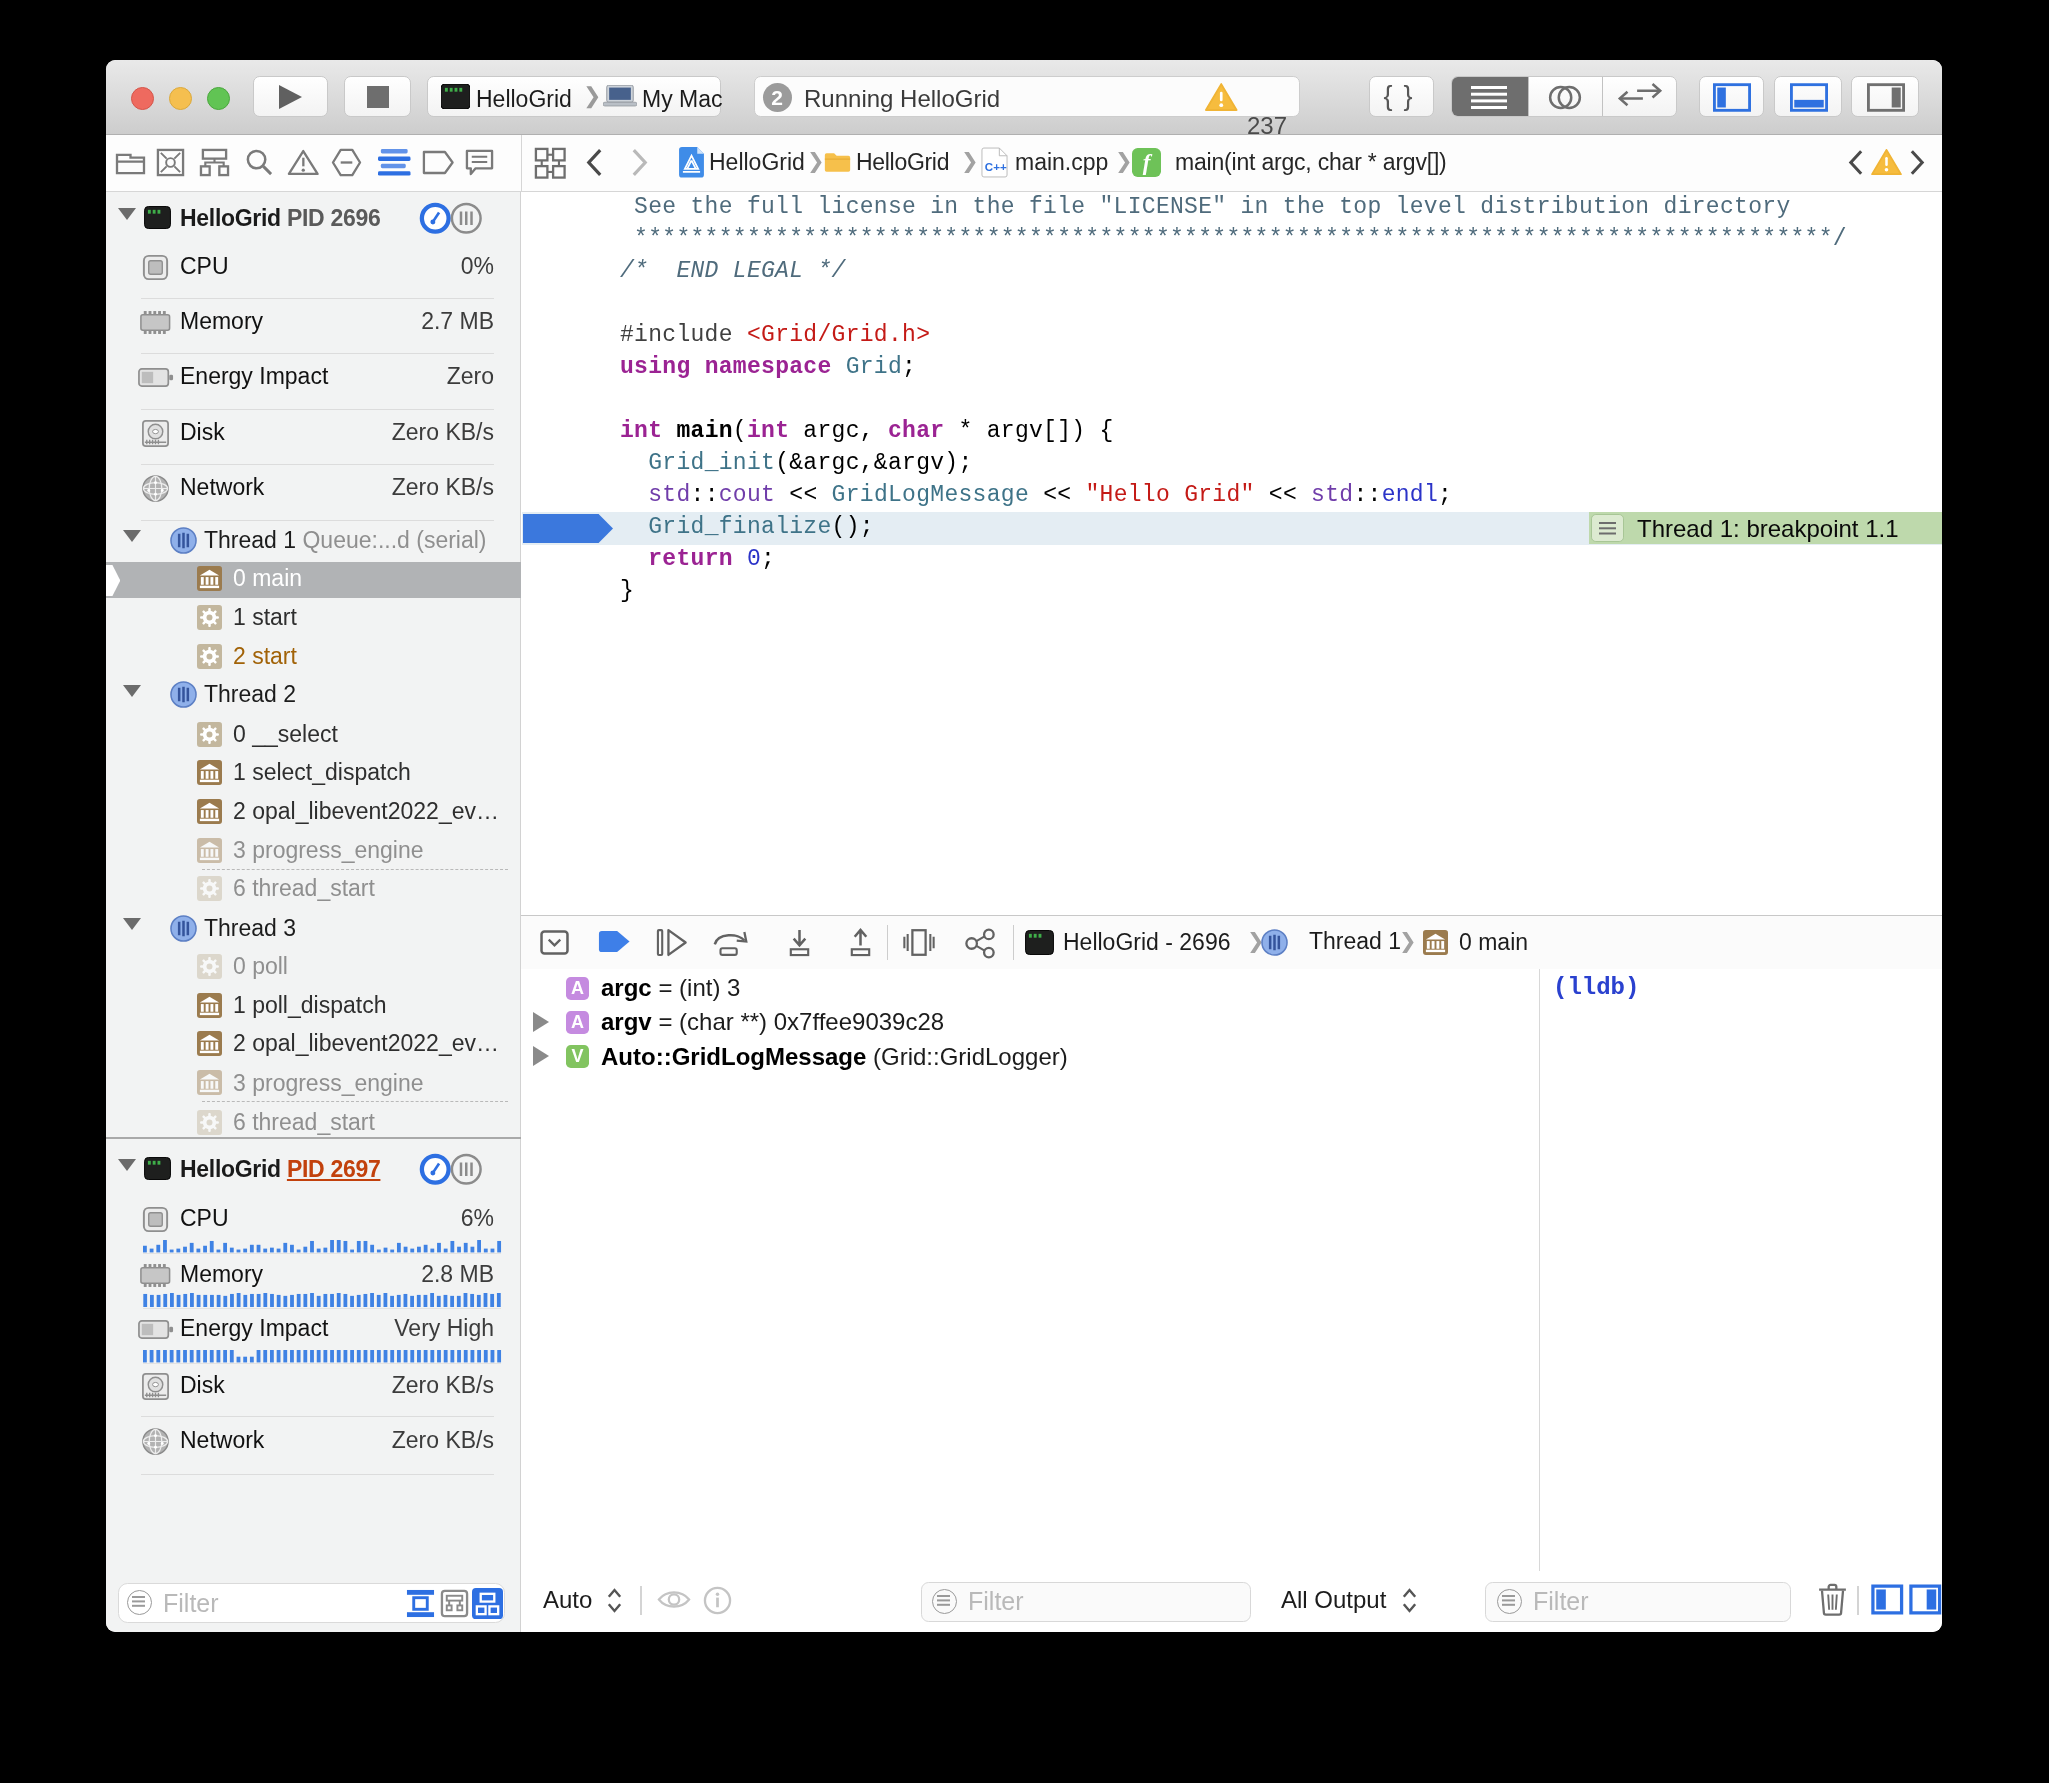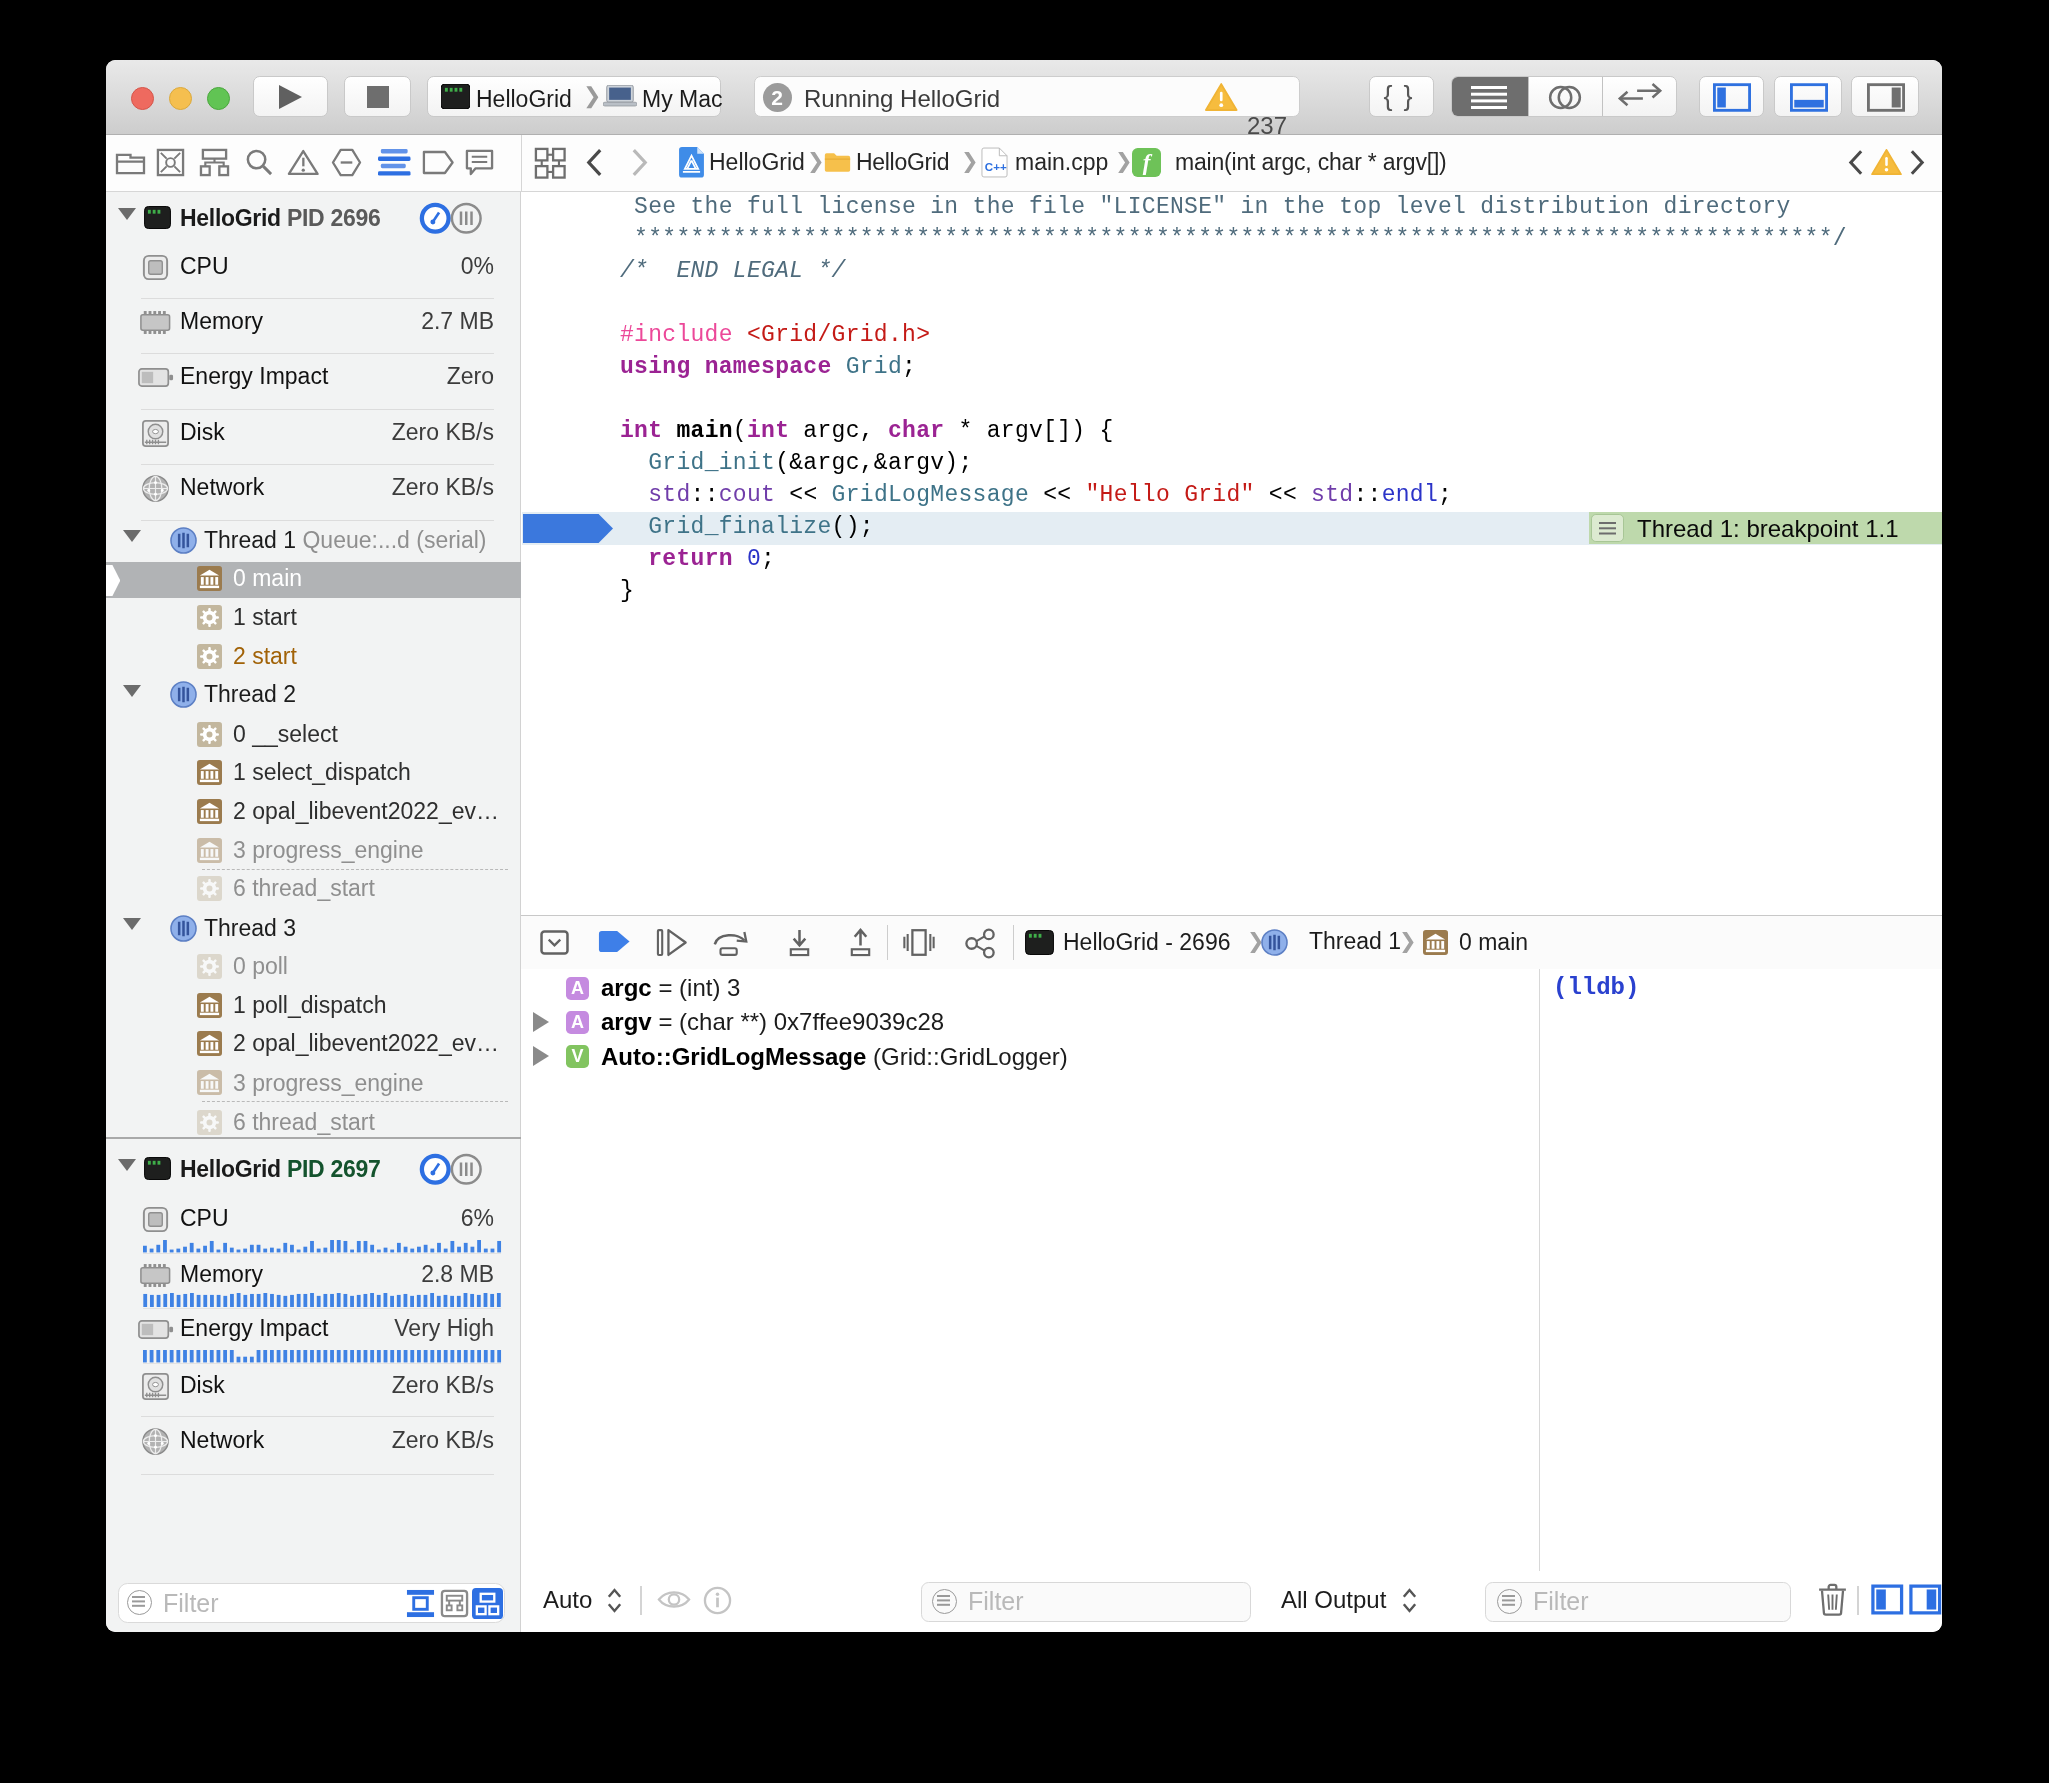--- a/index.html
+++ b/index.html
@@ -21,21 +21,21 @@
 .ssep{position:absolute;left:35px;width:353px;height:1px;background:#dcdcdc;}
 .disc{position:absolute;width:0;height:0;border-left:9.6px solid transparent;border-right:9.6px solid transparent;border-top:12.4px solid #6b6b6b;}
 .discr{position:absolute;width:0;height:0;border-top:10.5px solid transparent;border-bottom:10.5px solid transparent;border-left:16.3px solid #8a8a8a;}
 
 #editor{position:absolute;left:416px;top:132px;width:1420px;height:723px;background:#fff;overflow:hidden;}
 #gutter{position:absolute;left:320px;top:-2.9px;width:72px;text-align:right;font-family:"Liberation Mono",monospace;font-size:23px;line-height:32px;color:#a5a5a5;margin:0;}
 #code{position:absolute;left:98px;top:-1px;font-family:"Liberation Mono",monospace;font-size:23px;line-height:32px;letter-spacing:0.3px;color:#000;margin:0;}
 #gutter{left:1px;width:72px;top:-1px;}
 .kw{color:#9b2393;font-weight:bold;}
 .cmt{color:#4f6b7c;}
-.pp{color:#ec4899;}
+.pp{color:#404040;}
 .str{color:#c41a16;}
 .prj{color:#3e7388;}
 .std{color:#703daa;}
 .num{color:#2b33c8;}
 
 #debugbar{position:absolute;left:415px;top:855px;width:1421px;height:53px;background:#fbfbfb;border-top:1px solid #c8c8c8;border-bottom:1px solid #d8d8d8;box-sizing:content-box;}
 #debugbody{position:absolute;left:415px;top:909px;width:1421px;height:663px;background:#fff;}
 #conDiv{position:absolute;left:1433px;top:909px;width:1px;height:602px;background:#d8d8d8;}
 .filterfield{position:absolute;height:40px;border:1px solid #d8d8d8;border-radius:7.6px;background:#fafafa;box-sizing:border-box;}
 .ficon{position:absolute;width:25px;height:25px;border:1.9px solid #9a9a9a;border-radius:50%;box-sizing:border-box;}
@@ -488,21 +488,21 @@
       </svg>
     <span style="position:absolute;left:127px;top:917px;font-size:23px;color:#8f8f8f;">6 thread_start</span>
     <div style="position:absolute;left:0;top:945px;width:415px;height:1.9px;background:#a9a9a9;"></div>
     <div class="disc" style="left:12.4px;top:967px;"></div>
     <svg width="27" height="23" style="position:absolute;left:38px;top:965px;" viewBox="0 0 28 24">
         <rect x="0.5" y="0.5" width="27" height="23" rx="4" fill="#1e1f1e" stroke="#000"></rect>
         <rect x="4" y="4" width="3" height="4" fill="#3fae49"></rect>
         <rect x="9" y="4" width="3" height="4" fill="#3fae49"></rect>
         <rect x="14" y="4" width="3" height="4" fill="#3fae49"></rect>
       </svg>
-    <span style="position:absolute;left:74px;top:964px;font-size:23px;letter-spacing:-0.3px;color:#1a1a1a;font-weight:bold;">HelloGrid <span style="color:#14532d;">PID 2697</span></span>
+    <span style="position:absolute;left:74px;top:964px;font-size:23px;letter-spacing:-0.3px;color:#1a1a1a;font-weight:bold;">HelloGrid <span style="color:#c2410c;text-decoration:underline;">PID 2697</span></span>
     <svg width="32.5" height="32.5" style="position:absolute;left:313px;top:961px;" viewBox="0 0 34 34">
         <circle cx="17" cy="17" r="14" fill="#fff" stroke="#2d6fe2" stroke-width="4.5"></circle>
         <path d="M21 11 L15 20" stroke="#2d6fe2" stroke-width="2.8"></path>
         <circle cx="14.5" cy="21" r="2.6" fill="#2d6fe2"></circle>
       </svg>
     <svg width="32.5" height="32.5" style="position:absolute;left:344px;top:961px;" viewBox="0 0 34 34">
         <circle cx="17" cy="17" r="15" fill="none" stroke="#8b8b8b" stroke-width="2.6"></circle>
         <path d="M11.5 10 L11.5 24 M17 10 L17 24 M22.5 10 L22.5 24" stroke="#8b8b8b" stroke-width="2.6"></path>
       </svg>
     <svg width="31" height="31" style="position:absolute;left:34px;top:1012px;" viewBox="0 0 32 32">

